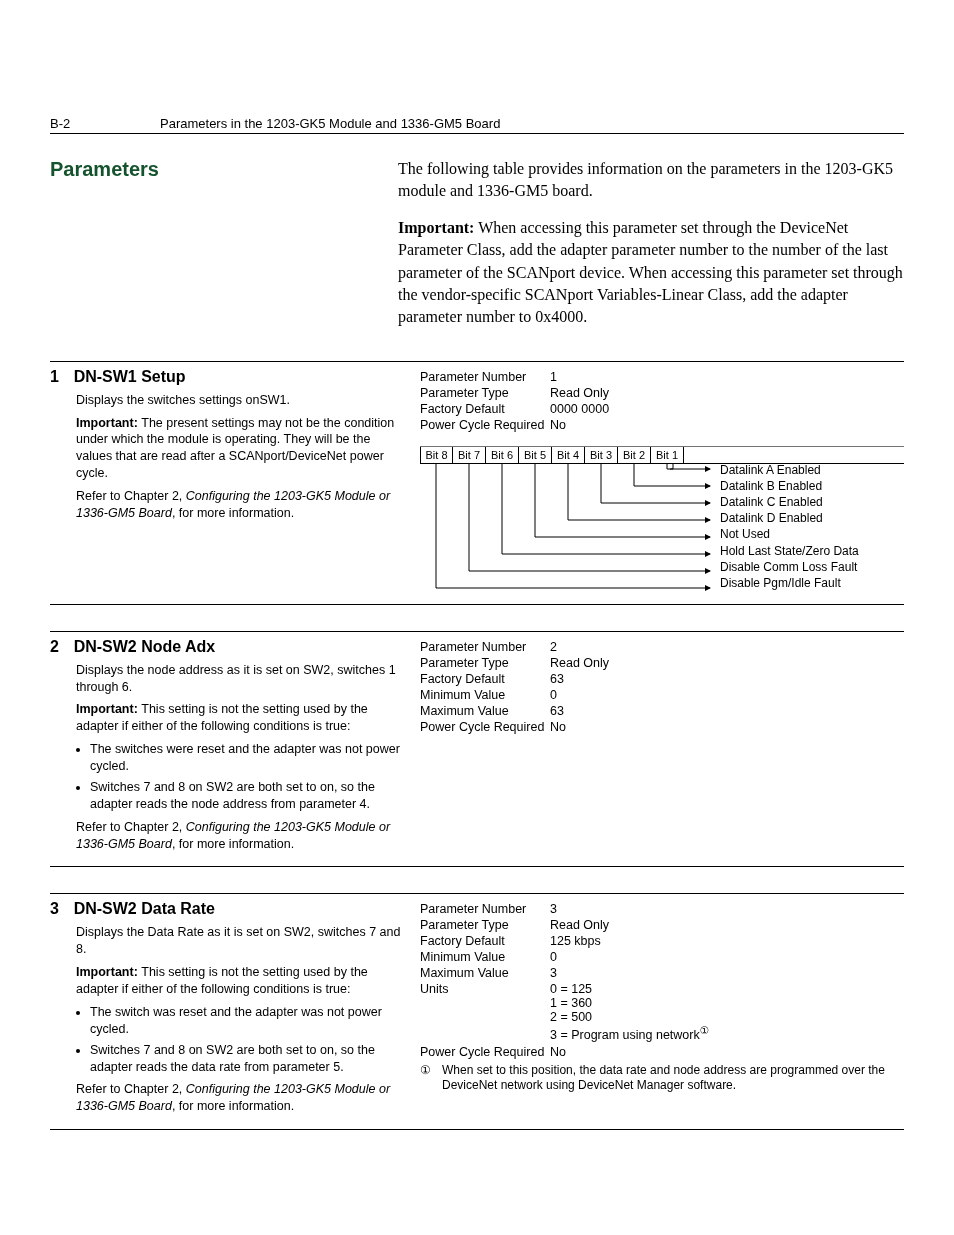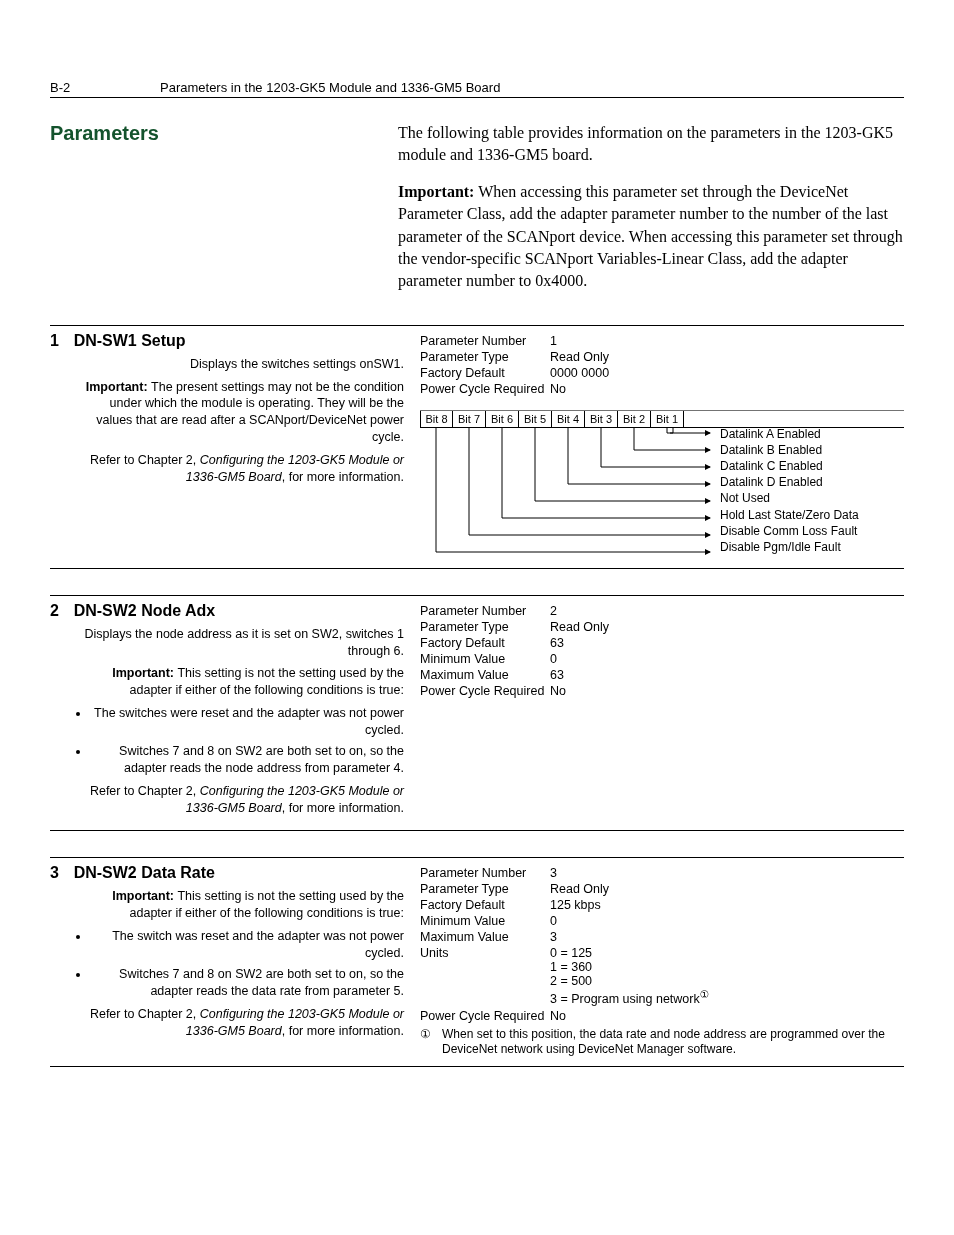--- a/index.html
+++ b/index.html
@@ -10,20 +10,21 @@
     margin: 0;
     padding: 80px 50px 40px 50px;
     width: 854px;
   }
   .page-header {
     display: flex;
     border-bottom: 1px solid #000;
     padding-bottom: 2px;
     margin-bottom: 24px;
     font-size: 13px;
+    margin-top: 36px;
   }
   .page-header .pg { width: 110px; }
   .section-title {
     font-family: Arial, Helvetica, sans-serif;
     font-size: 20px;
     font-weight: bold;
     color: #14532d;
     margin-bottom: 4px;
   }
   .intro-row {
@@ -62,21 +63,20 @@
   }
   .col-l .ptitle {
     display: inline;
     font-size: 16px;
     font-weight: bold;
   }
   .col-l .body {
     margin: 6px 0 0 26px;
     font-size: 12.5px;
     line-height: 1.35;
-    text-align: right;
   }
   .col-l .body p { margin: 0 0 6px 0; }
   .col-l .body ul { margin: 0 0 6px 0; padding-left: 14px; }
   .col-l .body li { margin-bottom: 4px; }
   .col-l em.ref { font-style: italic; }
 
   .col-r {
     flex: 1;
     font-size: 12.5px;
     padding-top: 2px;
@@ -255,20 +255,21 @@
         <span class="v">No</span>
       </div>
   </div>
 </div>
 
 <div class="param-block">
   <div class="col-l">
     <span class="num">3</span>
     <span class="ptitle">DN-SW2 Data Rate</span>
     <div class="body">
+      <p>Displays the Data Rate as it is set on SW2, switches 7 and 8.</p>
       <p><strong>Important: </strong><span>This setting is not the setting used by the adapter if either of the following conditions is true:</span></p>
       <ul>
         <li>The switch was reset and the adapter was not power cycled.</li>
         <li>Switches 7 and 8 on SW2 are both set to on, so the adapter reads the data rate from parameter 5.</li>
       </ul>
       <p><span>Refer to Chapter 2, </span><em class="ref">Configuring the 1203-GK5 Module or 1336-GM5 Board</em><span>, for more information.</span></p>
     </div>
   </div>
   <div class="col-r">
     <div class="kv-row">

